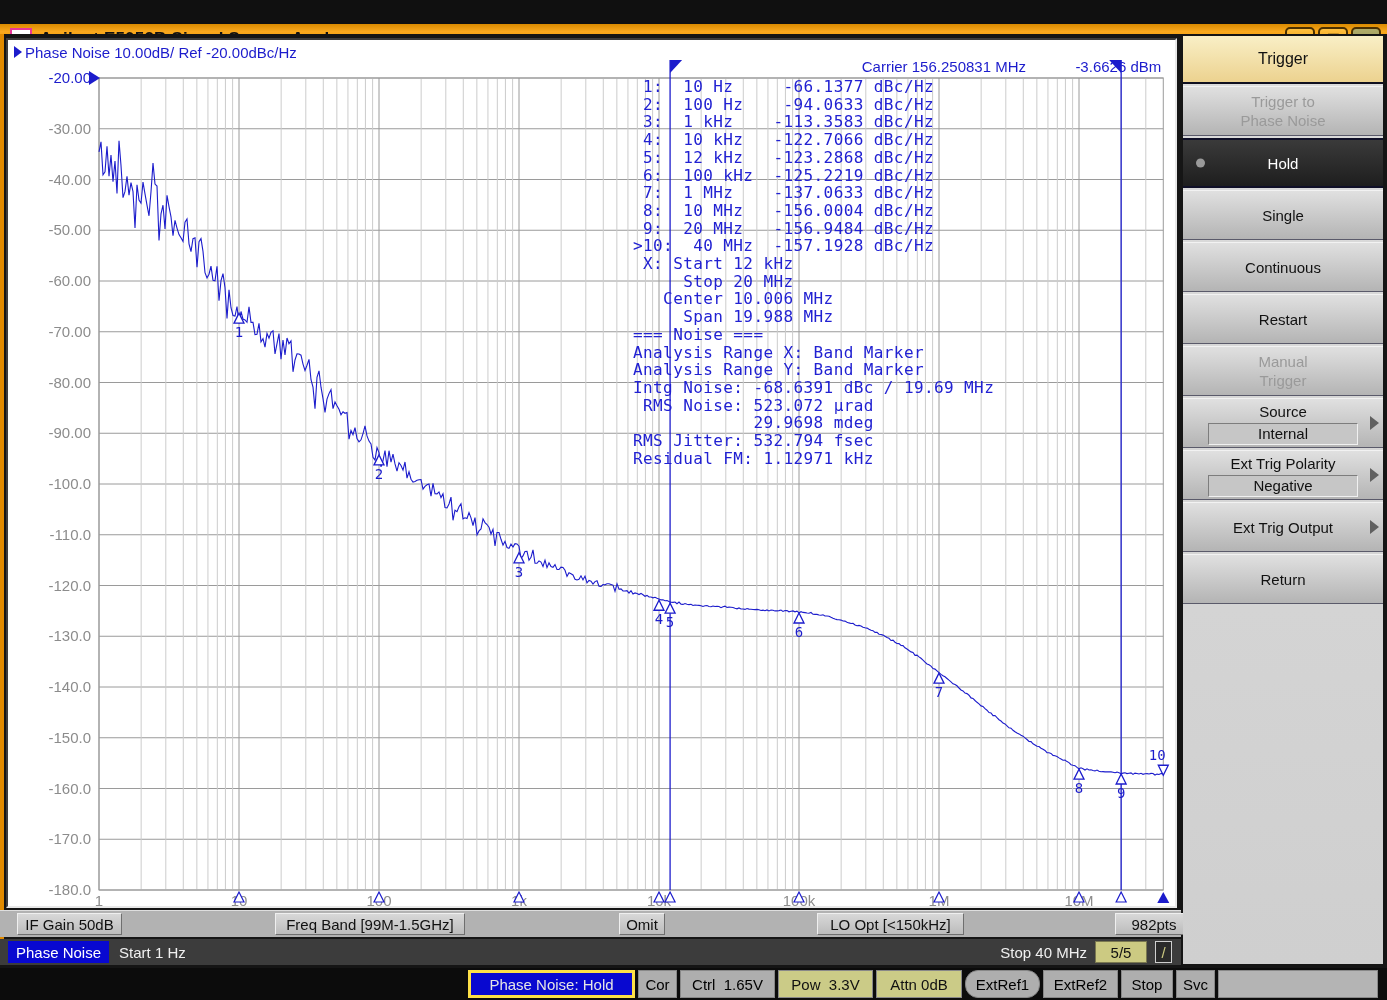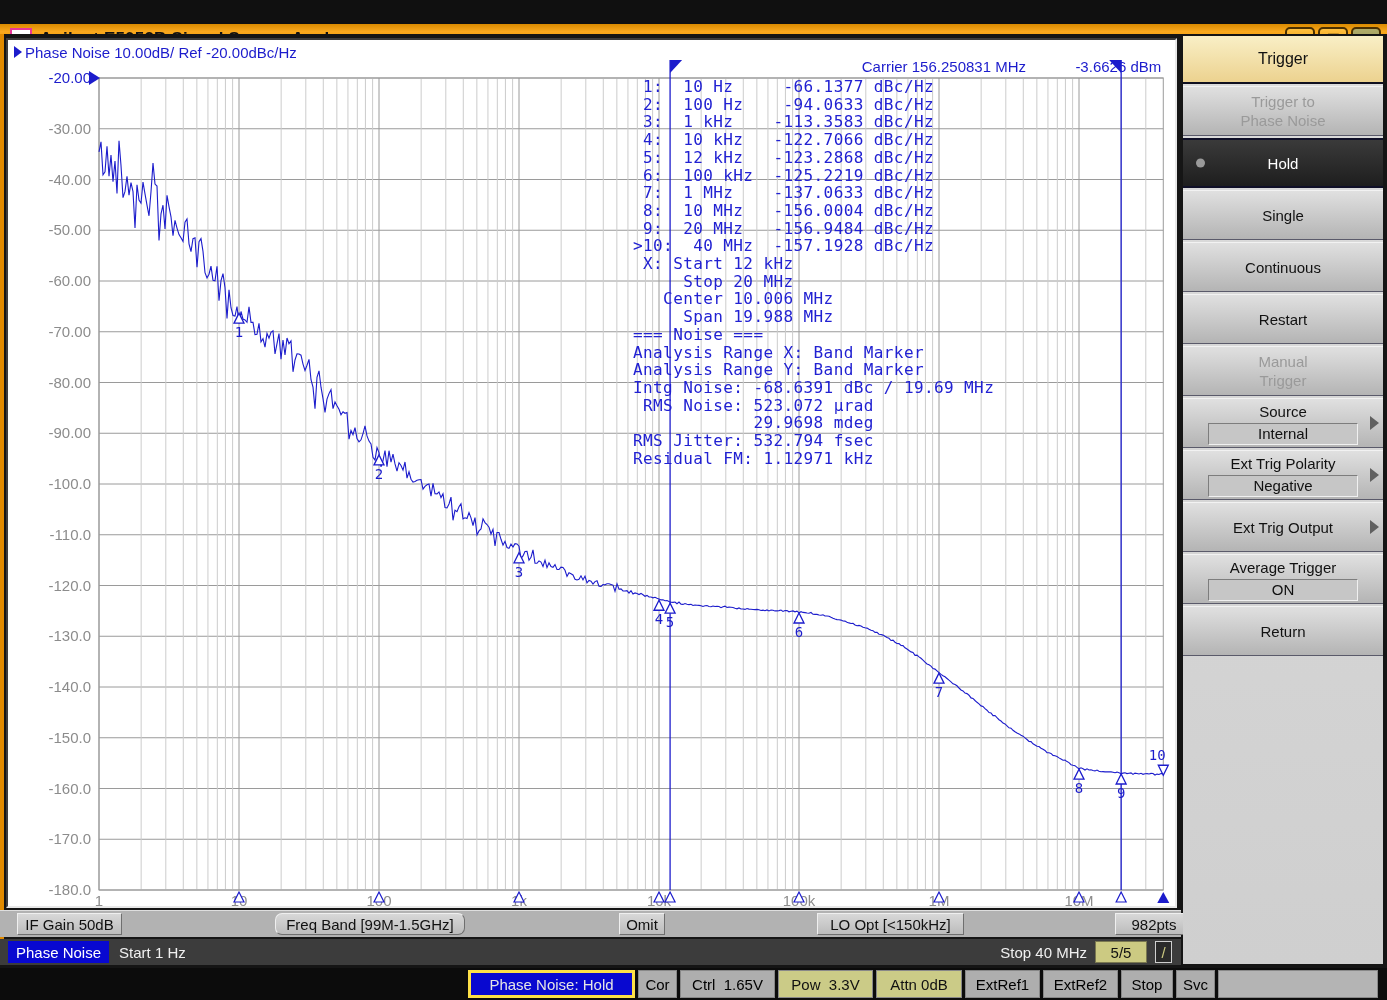--- a/index.html
+++ b/index.html
@@ -312,21 +312,21 @@
 Analysis Range Y: Band Marker
 Intg Noise: -68.6391 dBc / 19.69 MHz
  RMS Noise: 523.072 µrad
             29.9698 mdeg
 RMS Jitter: 532.794 fsec
 Residual FM: 1.12971 kHz</pre>
     </div>
 
     <div class="softkey-bar" id="softkey-bar">
         <div class="softkey" style="left: 10px; width: 105px;">IF Gain 50dB</div>
-        <div class="softkey" style="left: 268px; width: 190px; border-radius: 7px;">Freq Band [99M-1.5GHz]</div>
+        <div class="softkey" style="left: 268px; width: 190px;">Freq Band [99M-1.5GHz]</div>
         <div class="softkey" style="left: 612px; width: 46px;">Omit</div>
         <div class="softkey" style="left: 810px; width: 147px;">LO Opt [&lt;150kHz]</div>
         <div class="softkey" style="left: 1108px; width: 78px;">982pts</div>
       </div>
 
     <div class="channel-bar">
       <span class="chan-cell">Phase Noise</span>
       <span class="chan-left">Start 1 Hz</span>
       <span class="chan-right">
         <span>Stop 40 MHz</span>
@@ -334,21 +334,21 @@
         <span class="spinner">/</span>
       </span>
     </div>
 
     <div class="status-bar" id="status-bar">
         <div class="stat-cell active" style="width: 167px;">Phase Noise: Hold</div>
         <div class="stat-cell disabled" style="width: 39px;">Cor</div>
         <div class="stat-cell disabled" style="width: 95px;">Ctrl  1.65V</div>
         <div class="stat-cell on" style="width: 95px;">Pow  3.3V</div>
         <div class="stat-cell on" style="width: 86px;">Attn 0dB</div>
-        <div class="stat-cell disabled" style="width: 75px;">ExtRef1</div>
+        <div class="stat-cell disabled" style="width: 75px; border-radius: 13px;">ExtRef1</div>
         <div class="stat-cell disabled" style="width: 75px;">ExtRef2</div>
         <div class="stat-cell disabled" style="width: 52px; text-align: center;">Stop</div>
         <div class="stat-cell disabled" style="width: 39px;">Svc</div>
         <div class="stat-cell blank" style="width: 160px;"></div>
       </div>
 
     <div class="sidebar">
       <div class="sidebar-inner">
         <div class="menu-title">Trigger</div>
         <div id="sidebar-buttons">
@@ -381,23 +381,19 @@
             <div class="skbtn">
               <div class="lbl">Ext Trig Polarity</div>
               <div class="valuebox">Negative</div>
               <span class="arrow"></span>
             </div>
             <div class="skbtn">
               <div class="lbl">Ext Trig Output</div>
               <span class="arrow"></span>
             </div>
             <div class="skbtn">
-              <div class="lbl">Average Trigger</div>
-              <div class="valuebox">ON</div>
-            </div>
-            <div class="skbtn">
               <div class="lbl">Return</div>
             </div>
           </div>
       </div>
     </div>
   </div>
 </div>
 
 </body></html>

